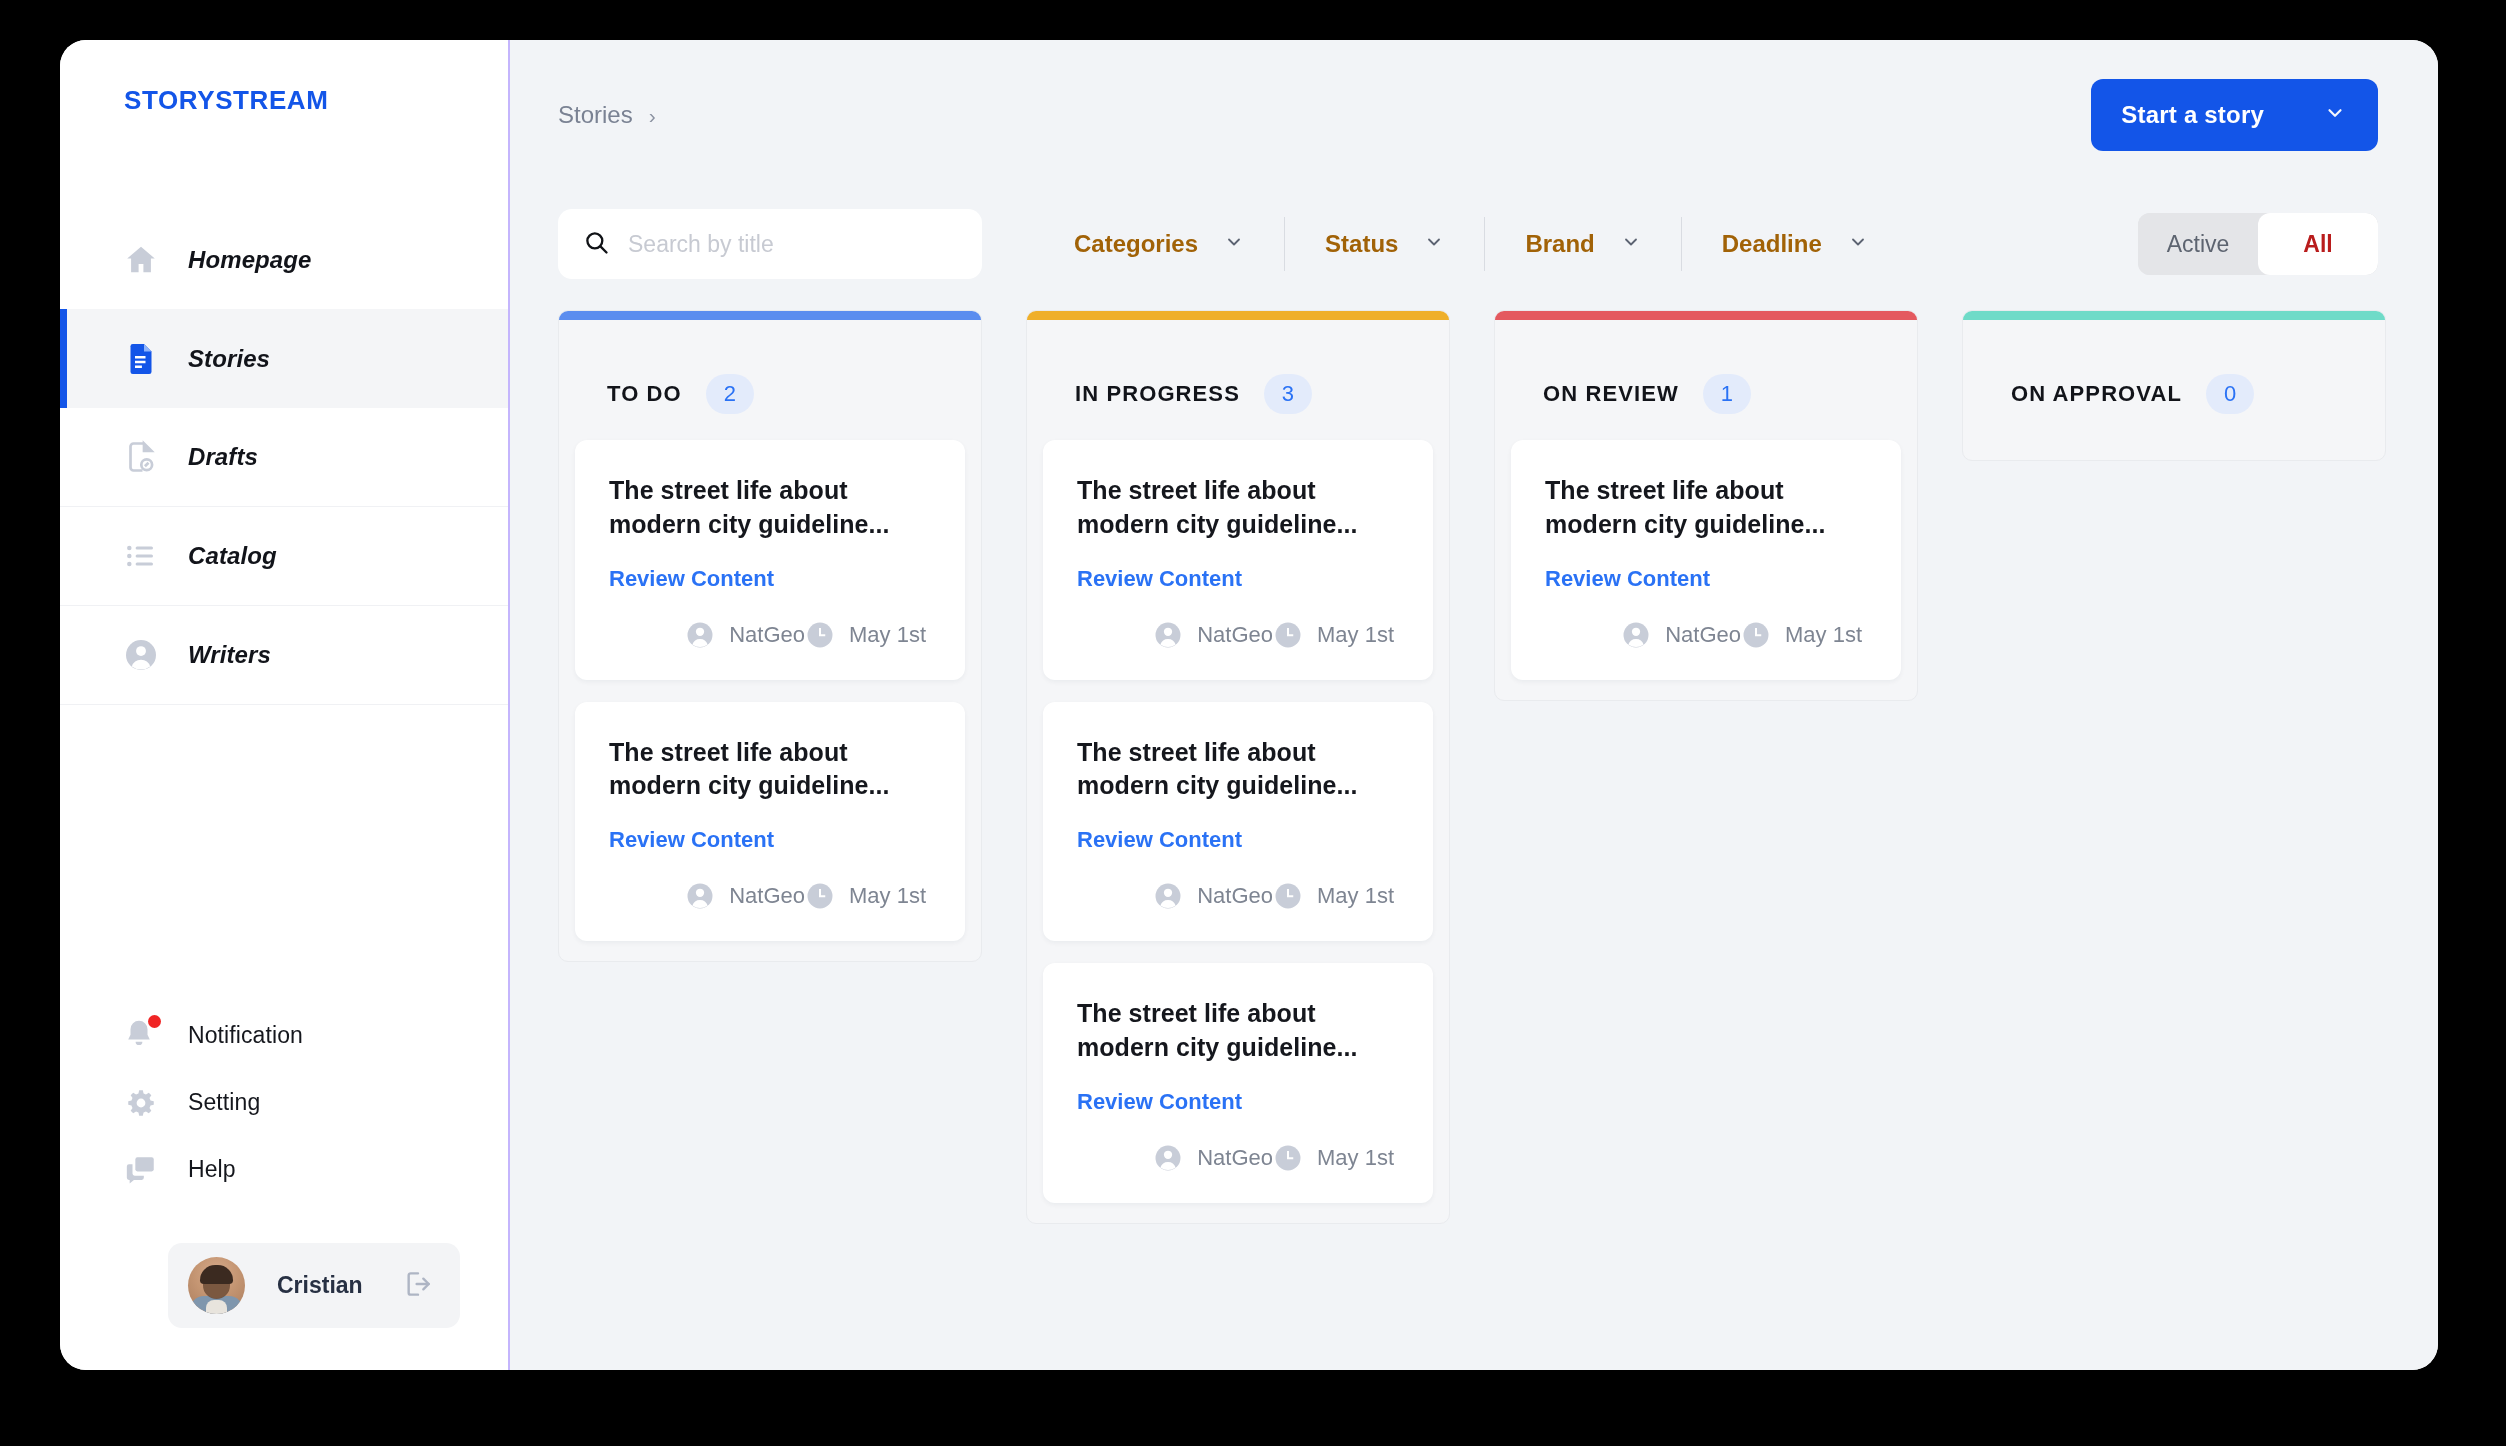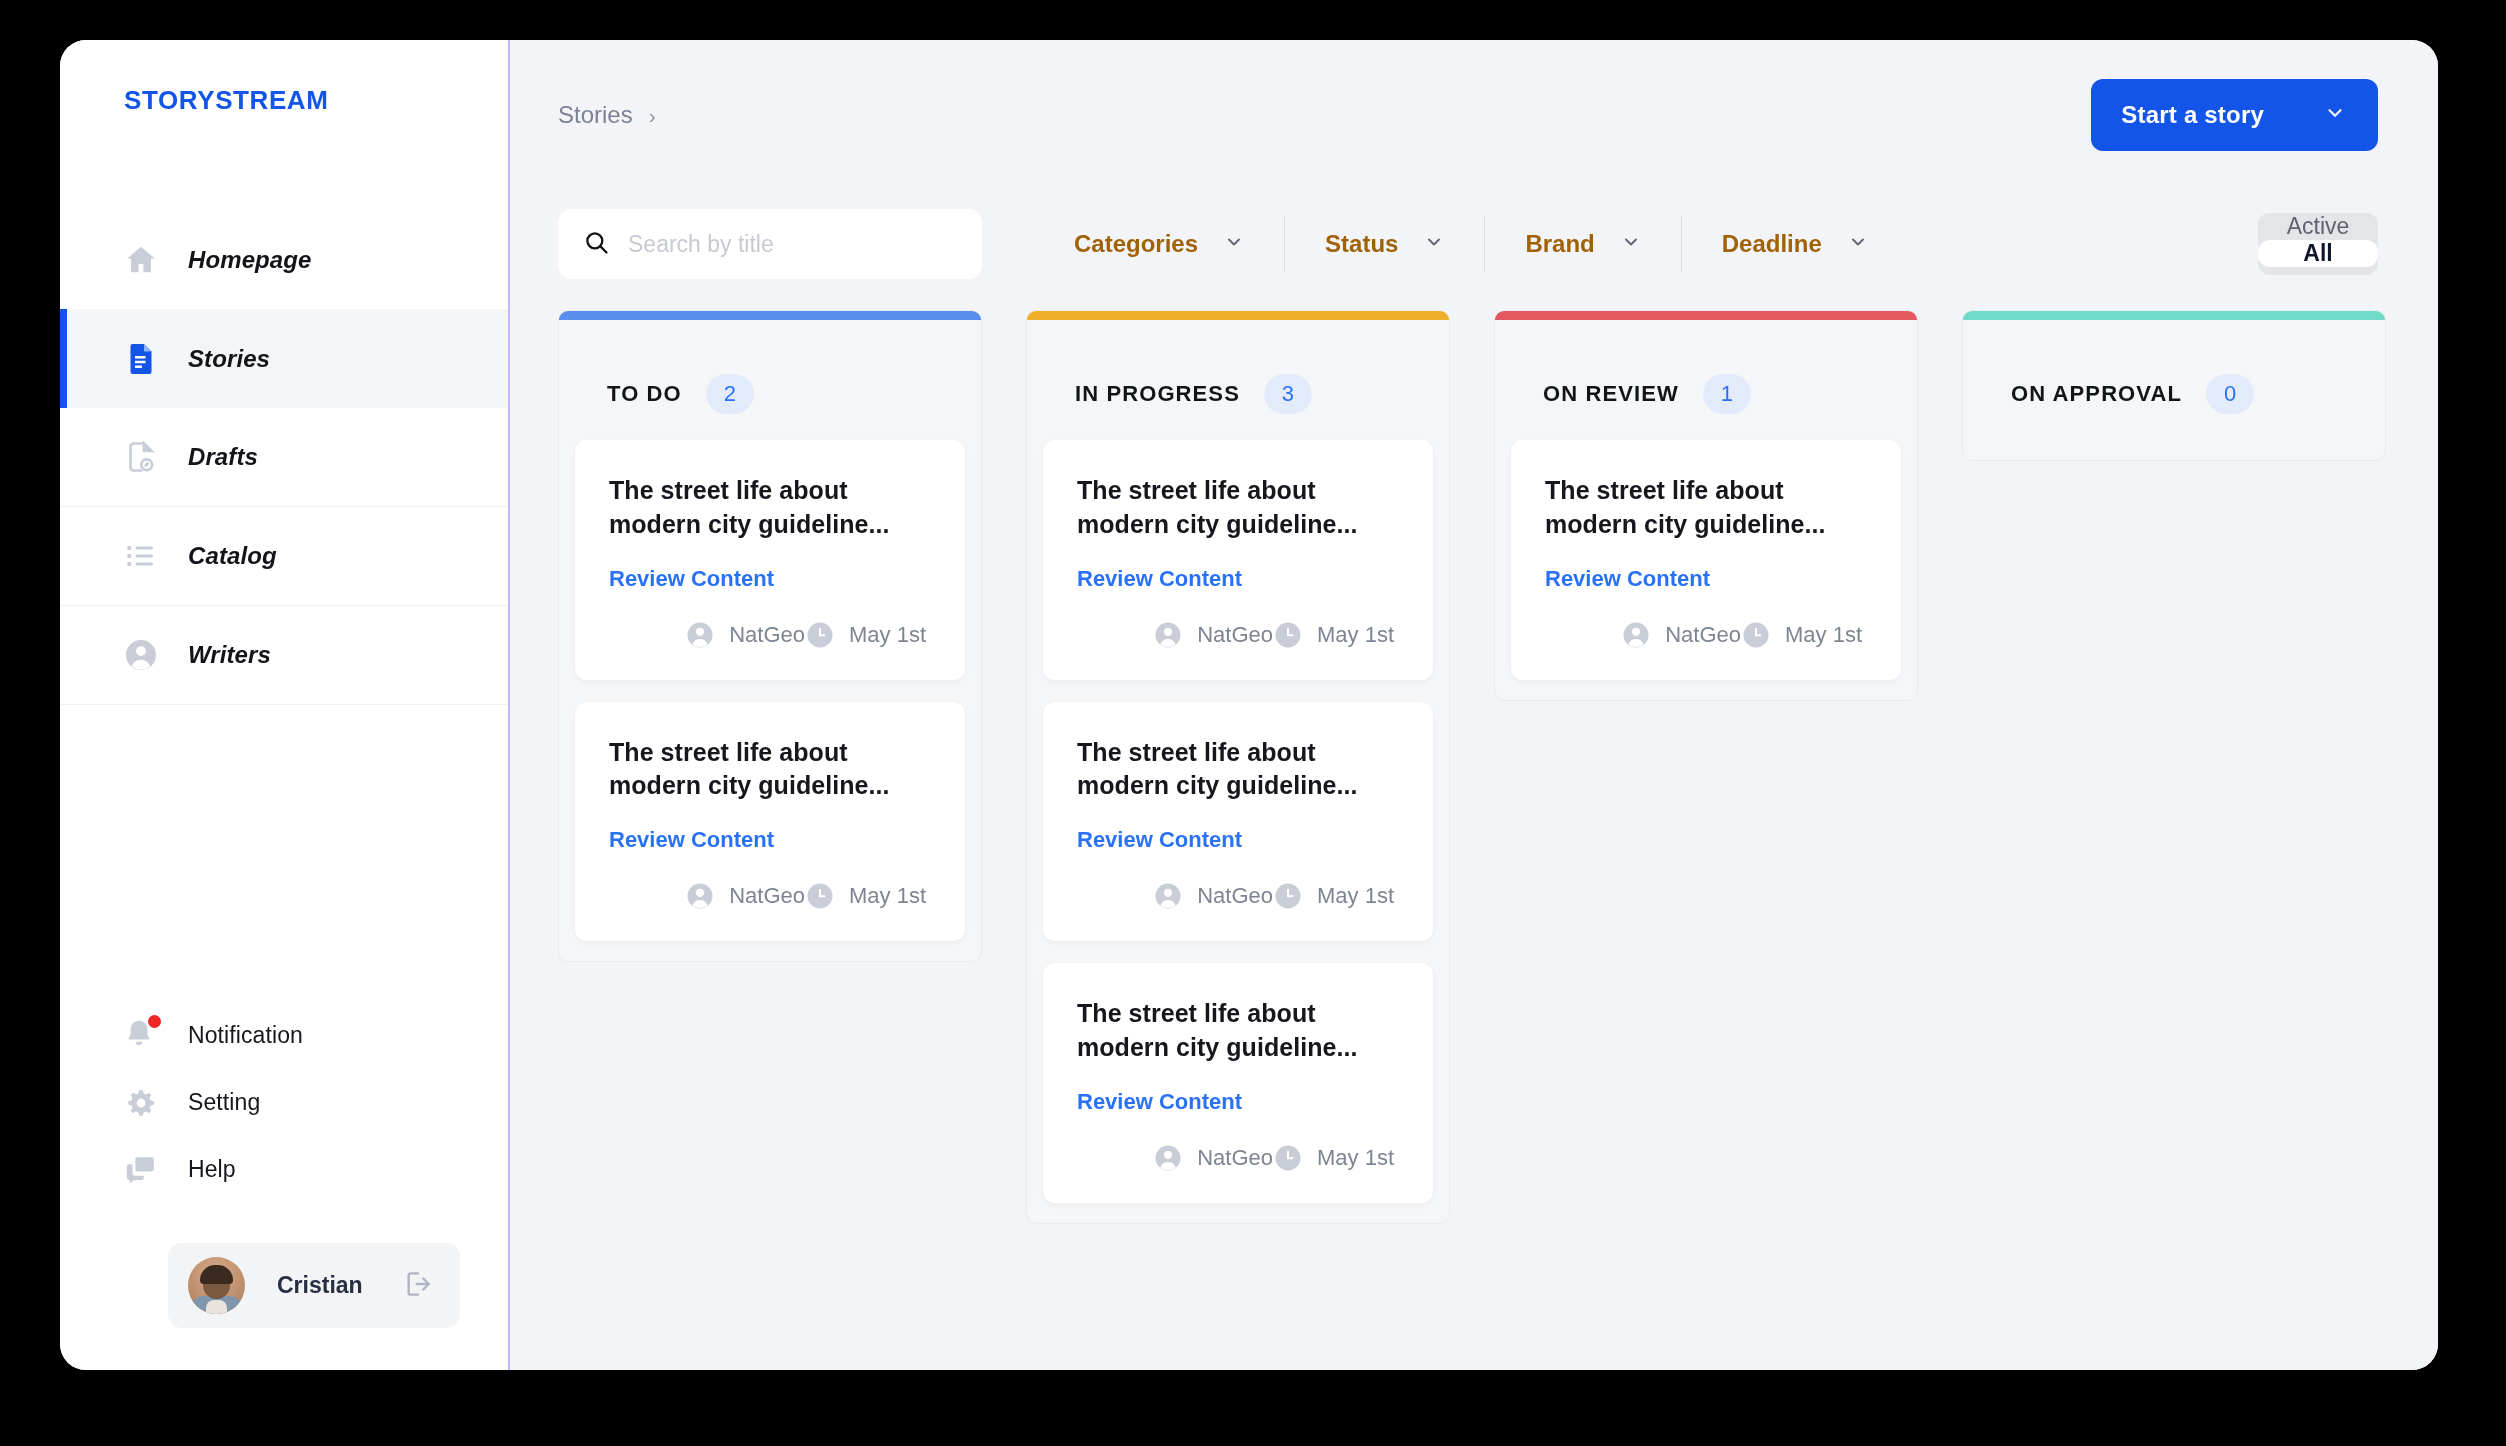--- a/index.html
+++ b/index.html
@@ -191,31 +191,30 @@
   .filter-label { font-size: 24px; font-weight: bold; color: #a16207; }
   .filter-caret { font-size: 18px; color: #5c6372; }
   .filler { flex: 1 1 auto; }
 
   .segmented {
     display: flex;
     height: 62px;
     border-radius: 12px;
     overflow: hidden;
     background: #e4e5e8;
-    flex-direction: column;
   }
   .seg {
     width: 120px;
     display: flex; align-items: center; justify-content: center;
     font-size: 23px;
     color: #5d6470;
     cursor: pointer;
     background: #e4e5e8;
   }
-  .seg.active { background: #ffffff; color: #0f172a; font-weight: bold; border-radius: 12px; }
+  .seg.active { background: #ffffff; color: #b91c1c; font-weight: bold; border-radius: 12px; }
 
   
   .board {
     display: flex;
     gap: 44px;
     padding: 12px 60px 0 48px;
     align-items: flex-start;
     overflow: hidden;
   }
   .column {

